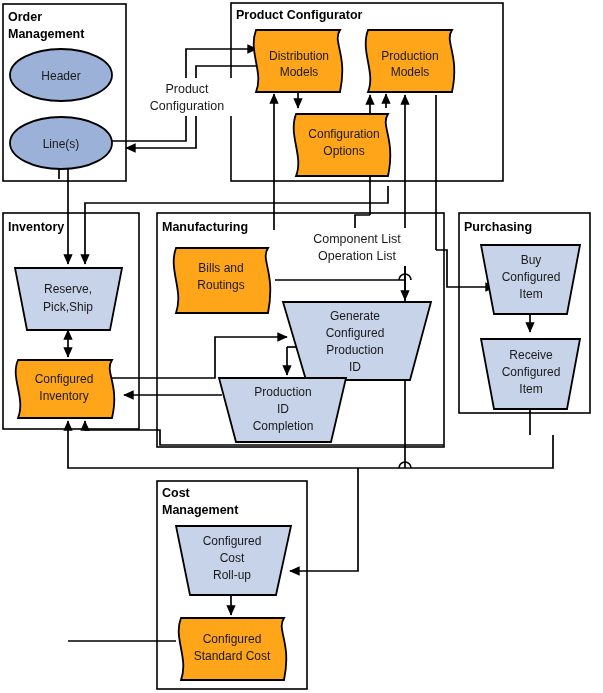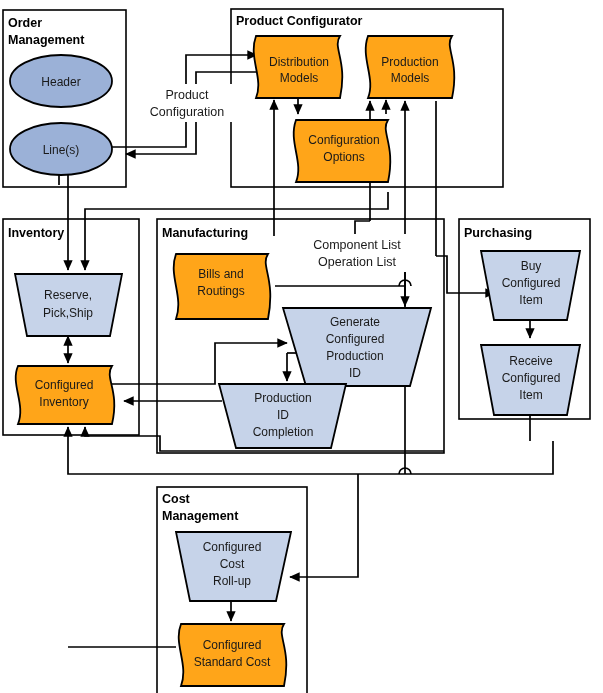--- a/index.html
+++ b/index.html
@@ -1,18 +1,18 @@
 <!DOCTYPE html>
 <html><head>
 <meta charset="utf-8">
 <style>
   html,body{margin:0;padding:0;background:#ffffff;}
   body{width:603px;height:693px;overflow:hidden;
        font-family:"Liberation Sans","DejaVu Sans",sans-serif;}
-  #stage{position:relative;width:603px;height:605px;margin-top:6px;}
+  #stage{position:relative;width:603px;height:605px;}
   svg#diagram{position:absolute;left:0;top:0;width:603px;height:693px;display:block;}
   .grp-title{font-family:"Liberation Sans","DejaVu Sans",sans-serif;font-size:12.5px;font-weight:bold;fill:#000;}
   .node-label{font-family:"Liberation Sans","DejaVu Sans",sans-serif;font-size:12px;fill:#1a1a1a;text-anchor:middle;}
   .edge-label{font-family:"Liberation Sans","DejaVu Sans",sans-serif;font-size:12.5px;fill:#1a1a1a;text-anchor:middle;}
   .grp-box{fill:none;stroke:#000000;stroke-width:1.6;}
   .shape{stroke:#000000;stroke-width:1.8;stroke-linejoin:miter;}
   .conn{fill:none;stroke:#000000;stroke-width:1.7;}
 </style>
 </head>
 <body>

